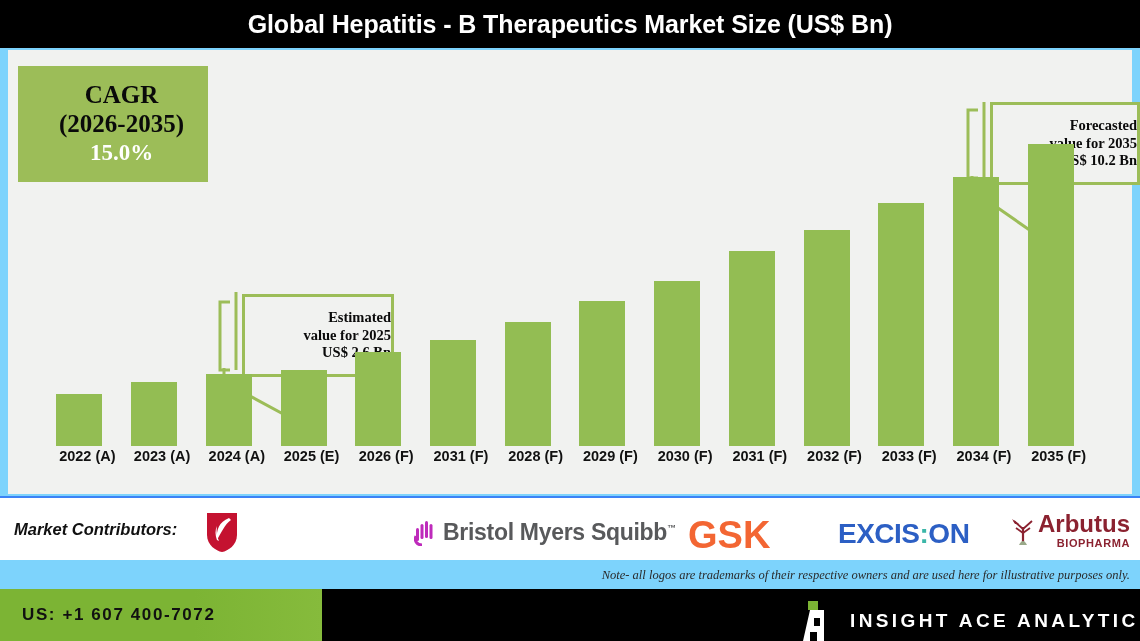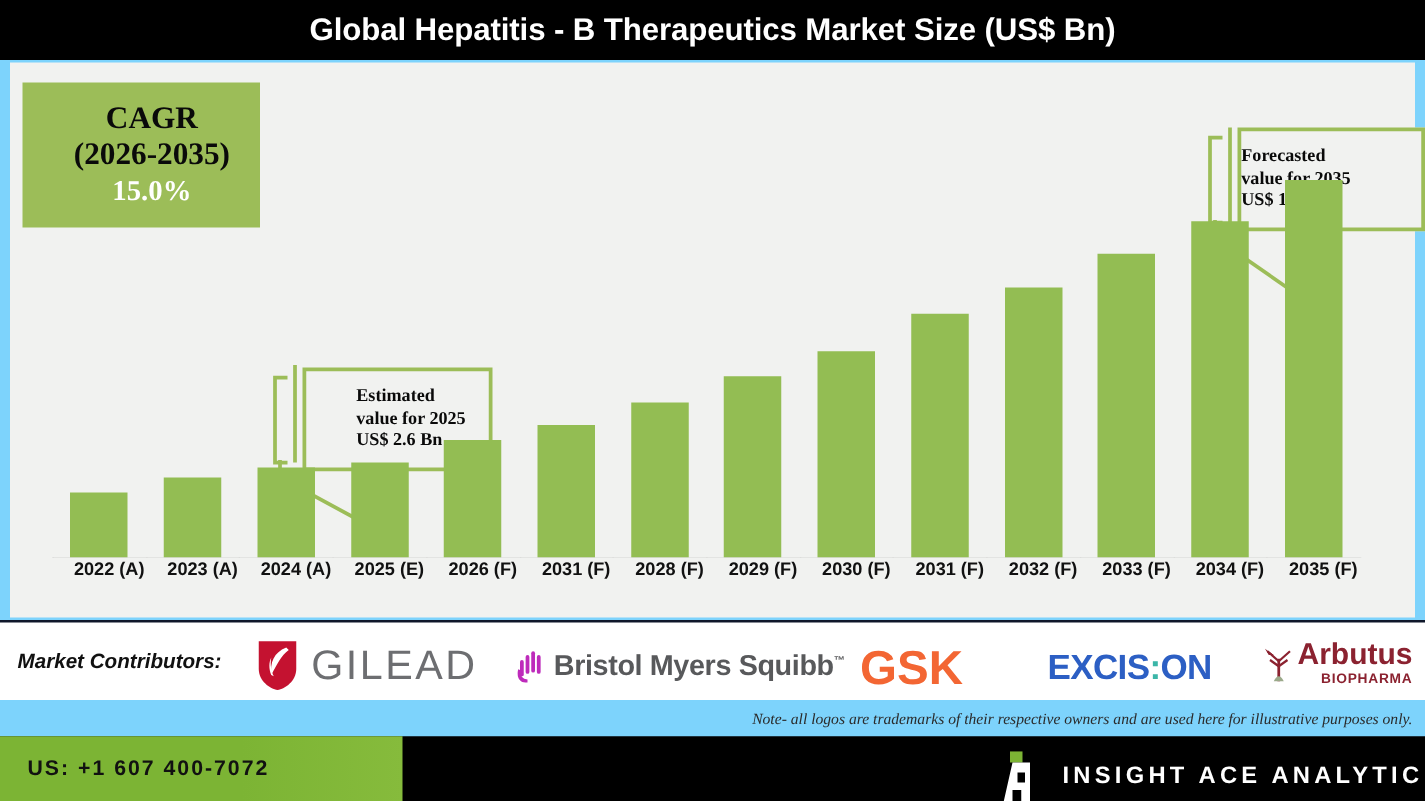--- a/index.html
+++ b/index.html
@@ -46,21 +46,21 @@
 
   
   .callout {
     position: absolute;
     background: #f1f2f0;
     border: 3px solid #9cbd58;
     font-family: "Liberation Serif", serif;
     color: #0a0a0a;
     text-align: center;
     display: flex; flex-direction: column;
-    align-items: flex-start; justify-content: center;
+    align-items: flex-end; justify-content: center;
     line-height: 1.22;
     font-weight: bold;
   }
   .callout span { display: block; white-space: nowrap; }
   .callout-est { left: 234px; top: 244px; width: 152px; height: 83px; font-size: 14.5px; padding-left: 40px; }
   .callout-fc  { left: 982px; top: 52px; width: 150px; height: 83px; font-size: 14.5px; }
 
   
   .leaders { position: absolute; left: 0; top: 0; width: 1124px; height: 444px; pointer-events: none; }
 
@@ -92,21 +92,21 @@
     position: absolute; top: 0; width: 76px; text-align: center;
     font-family: "Liberation Sans", sans-serif;
     font-size: 14.5px; font-weight: bold; color: #111111;
     line-height: 20px;
   }
 
   
   .contrib-strip {
     position: absolute; left: 0; top: 496px; width: 1140px; height: 64px;
     background: #ffffff;
-    border-top: 2px solid #0f172a;
+    border-top: 2px solid #3b82f6;
   }
   .contrib-label {
     position: absolute; left: 14px; top: 22px;
     font-family: "Liberation Sans", sans-serif;
     font-size: 16.5px; font-weight: bold; font-style: italic; color: #111111;
   }
 
   .logo { position: absolute; display: flex; align-items: center; }
 
   
@@ -283,21 +283,20 @@
 
   <div class="contrib-strip">
     <div class="contrib-label">Market Contributors:</div>
 
     <div class="logo logo-gilead">
       <svg class="gilead-shield" viewBox="0 0 34 42">
         <path d="M2 2 H32 V24 C32 34 23 40 17 41 C11 40 2 34 2 24 Z" fill="#c41230"></path>
         <path d="M24 7 C14 11 11 19 12 29 C16 22 20 13 26 9 Z" fill="#ffffff"></path>
         <path d="M12 29 C10 24 10 19 12 15 C11 21 12 26 14 30 Z" fill="#ffffff"></path>
       </svg>
-      <span class="gilead-word">GILEAD</span>
     </div>
 
     <div class="logo logo-bms">
       <svg class="bms-mark" viewBox="0 0 22 28">
         <rect x="2" y="10" width="3" height="13" rx="1.5" fill="#be2bbb"></rect>
         <rect x="6.5" y="6" width="3" height="15" rx="1.5" fill="#be2bbb"></rect>
         <rect x="11" y="3" width="3" height="17" rx="1.5" fill="#be2bbb"></rect>
         <rect x="15.5" y="6" width="3" height="15" rx="1.5" fill="#be2bbb"></rect>
         <path d="M2 18 C0 23 3 27 8 27" fill="none" stroke="#be2bbb" stroke-width="3"></path>
       </svg>

